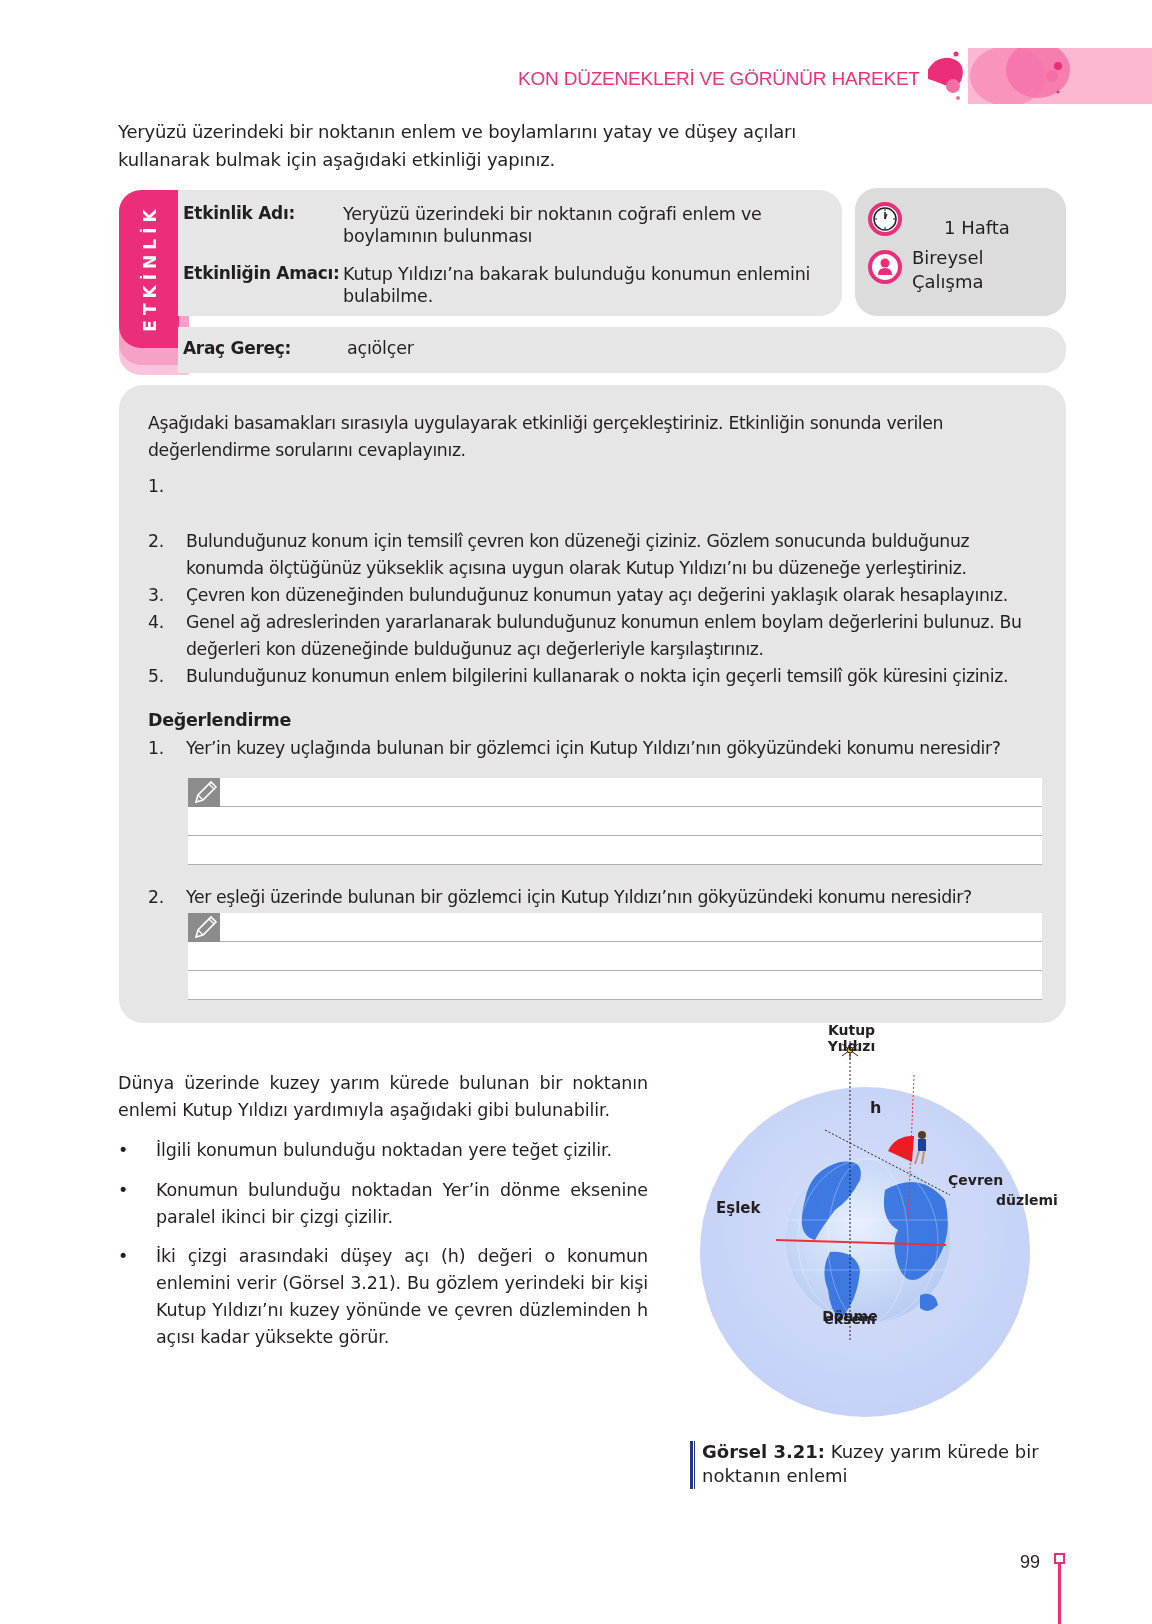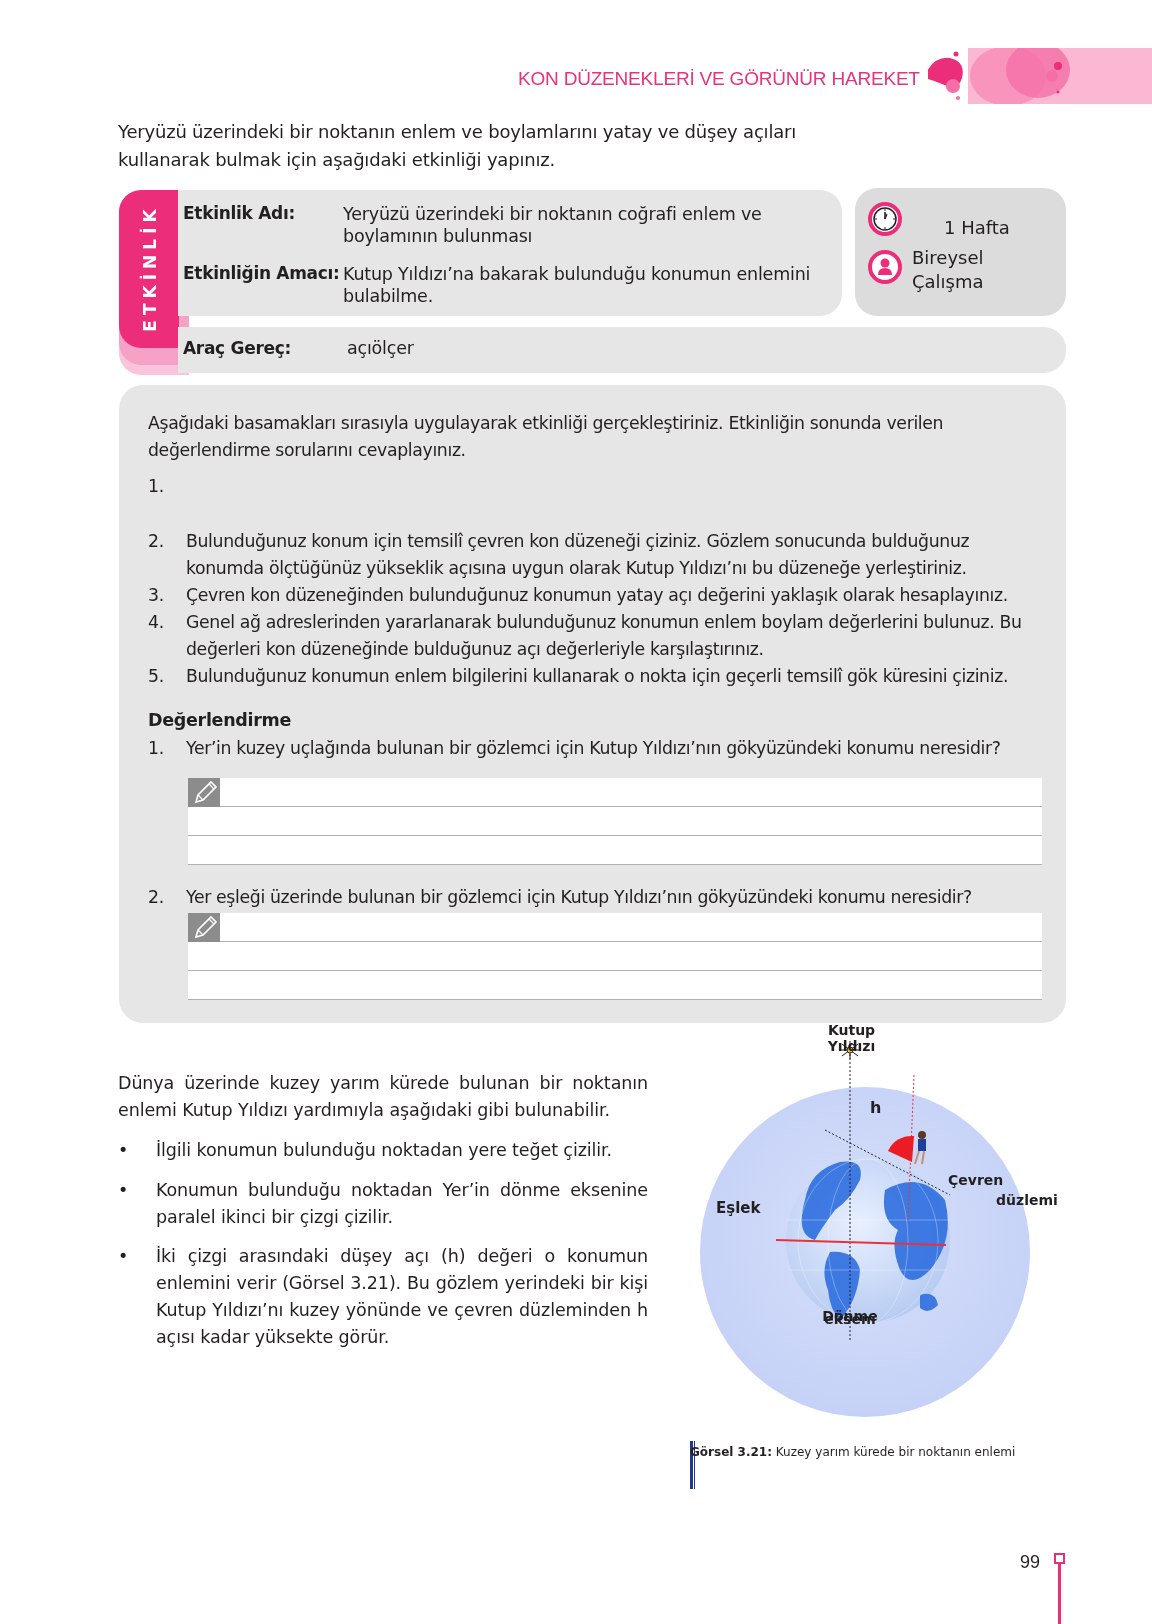--- a/index.html
+++ b/index.html
@@ -41,21 +41,21 @@
 
   
   .lower-para { position: absolute; left: 118px; top: 1070px; width: 530px; font-size: 17.5px; line-height: 27px; letter-spacing: -0.1px; text-align: justify; }
   .bullet { position: absolute; left: 118px; width: 530px; font-size: 17.5px; line-height: 27px; letter-spacing: -0.1px; }
   .bullet .dot { position: absolute; left: 0; top: 0; }
   .bullet .txt { display: block; margin-left: 38px; text-align: justify; }
 
   .figure { position: absolute; left: 690px; top: 1040px; width: 360px; height: 380px; }
   .fig-label { position: absolute; font-weight: bold; font-size: 14px; color: #231f20; text-align: center; line-height: 16px; }
 
-  .caption { position: absolute; left: 690px; top: 1440px; width: 380px; font-size: 12px; line-height: 24px; }
+  .caption { position: absolute; left: 690px; top: 1440px; width: 380px; font-size: 18px; line-height: 24px; padding-left: 12px; }
   .caption-bar { position: absolute; left: 690px; top: 1441px; width: 5px; height: 48px; border-left: 3px solid #1f3a8a; border-right: 1px solid #1f3a8a; }
   .caption b { font-weight: bold; }
 
   .page-num { position: absolute; left: 1020px; top: 1552px; font-family: "Liberation Sans", sans-serif; font-size: 18px; color: #231f20; }
   .page-mark { position: absolute; left: 1054px; top: 1553px; width: 11px; height: 11px; border: 2px solid #ec2d7a; background: #fff; }
   .page-line { position: absolute; left: 1058px; top: 1564px; width: 3px; height: 60px; background: #ec2d7a; }
 </style>
 </head>
 <body>
 

